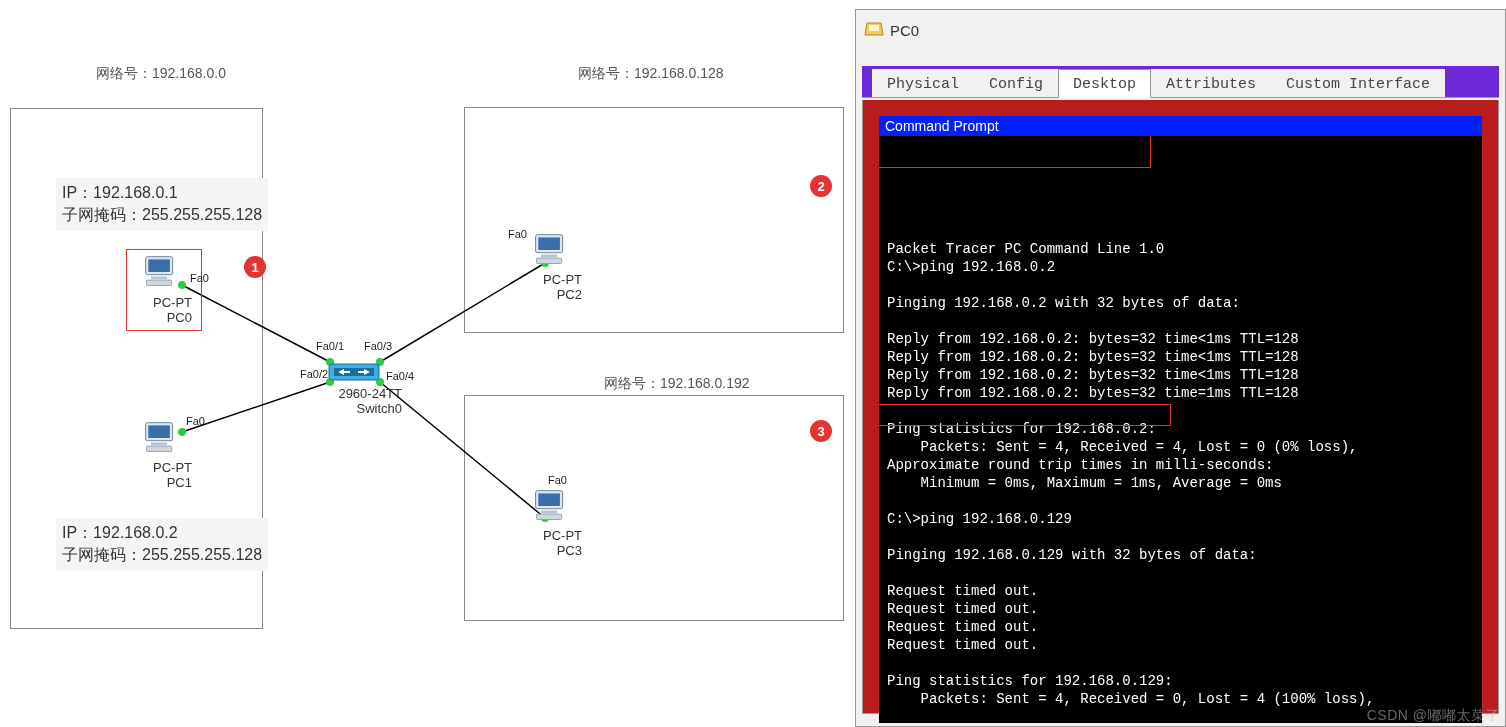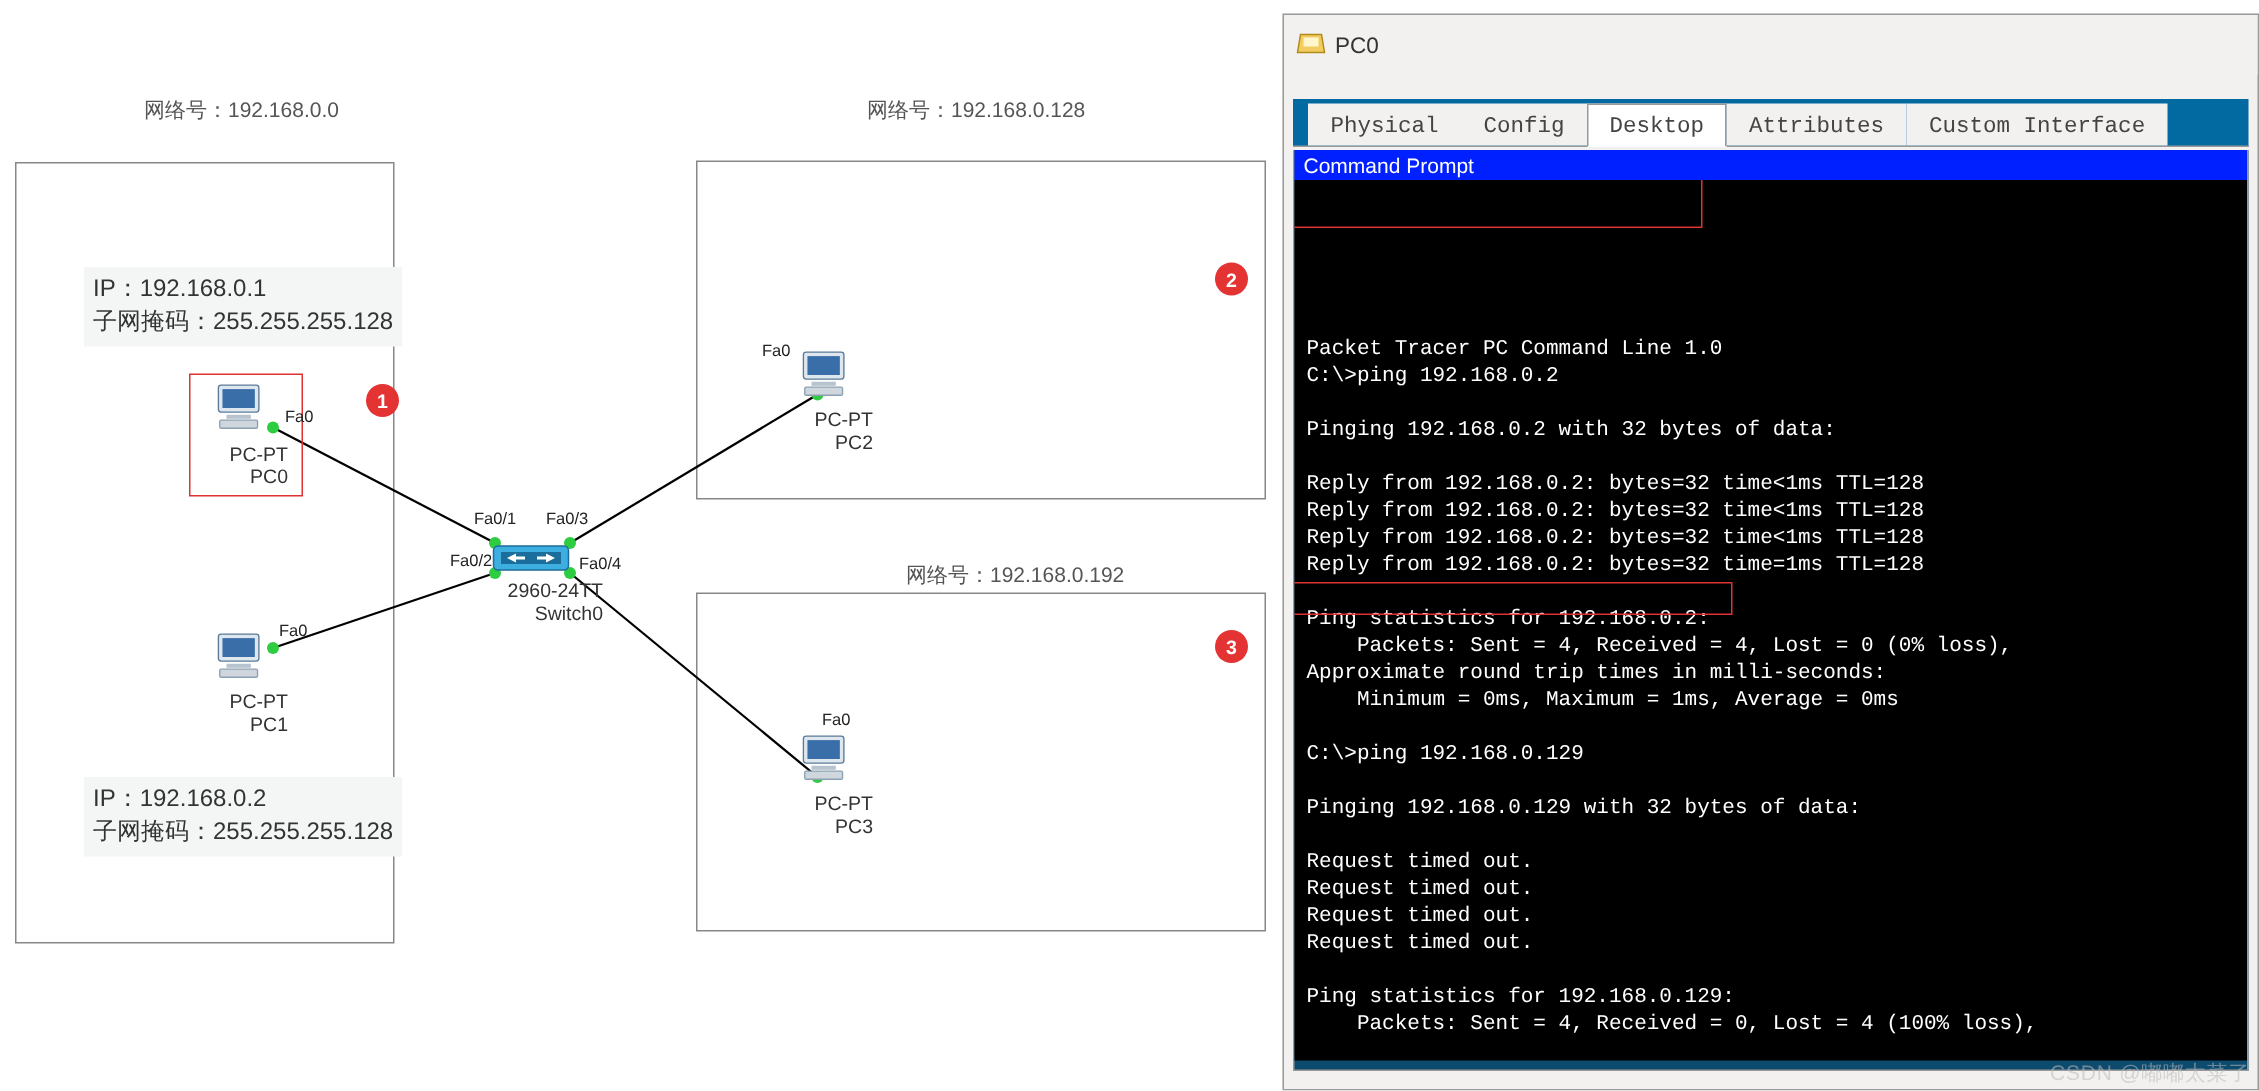--- a/index.html
+++ b/index.html
@@ -27,24 +27,24 @@
   .switch-icon { position: absolute; width: 52px; height: 28px; }
   .link-dot { position: absolute; width: 8px; height: 8px; background: #2ecc40; border-radius: 50%; }
 
   .term-window {
     position: absolute; left: 855px; top: 9px; width: 651px; height: 718px;
     background: #f2f1f0; border: 1px solid #999;
   }
   .title-bar { height: 40px; display: flex; align-items: center; padding: 0 8px; background: #f2f1f0; }
   .title-bar .ticon { width: 20px; height: 20px; margin-right: 6px; }
   .title-bar .ttext { font-size: 15px; color: #333; }
-  .tabs { height: 32px; display: flex; align-items: flex-end; padding-left: 10px; gap: 0; border-bottom: 1px solid #999; background: #0369a1; margin: 16px 6px 0 6px; }
+  .tabs { height: 32px; display: flex; align-items: flex-end; padding-left: 10px; gap: 0; border-bottom: 1px solid #999; background: #6d28d9; margin: 16px 6px 0 6px; }
   .tab { padding: 6px 14px 4px 14px; font-family: "Courier New", monospace; font-size: 15px; color: #444; background: #f2f1f0; border: 1px solid transparent; border-bottom: none; cursor: pointer; }
   .tab.active { background: #fff; border: 1px solid #999; border-bottom: 1px solid #fff; position: relative; top: 1px; }
-  .term-body { margin: 2px 6px 6px 6px; background: #0c4a6e; border: 1px solid #999; border-top: none; height: 614px; padding: 0; }
+  .term-body { margin: 2px 6px 6px 6px; background: #b91c1c; border: 1px solid #999; border-top: none; height: 614px; padding: 16px; }
   .cmd-title { background: #0020ff; color: #fff; font-family: Verdana, sans-serif; font-size: 14px; padding: 2px 6px; }
   .console {
     background: #000; color: #fff; font-family: "Courier New", monospace;
     font-size: 14px; line-height: 18px; white-space: pre; padding: 14px 8px 8px 8px;
     height: 587px; overflow: hidden; position: relative;
   }
   .red-term { position: absolute; border: 1px solid #d33; }
   .watermark { position: absolute; right: 6px; bottom: 2px; color: #bbb; font-size: 14px; font-family: sans-serif; opacity: .55; pointer-events: none; letter-spacing: .5px; }
   svg.lines { position: absolute; left: 0; top: 0; pointer-events: none; }
 </style>

